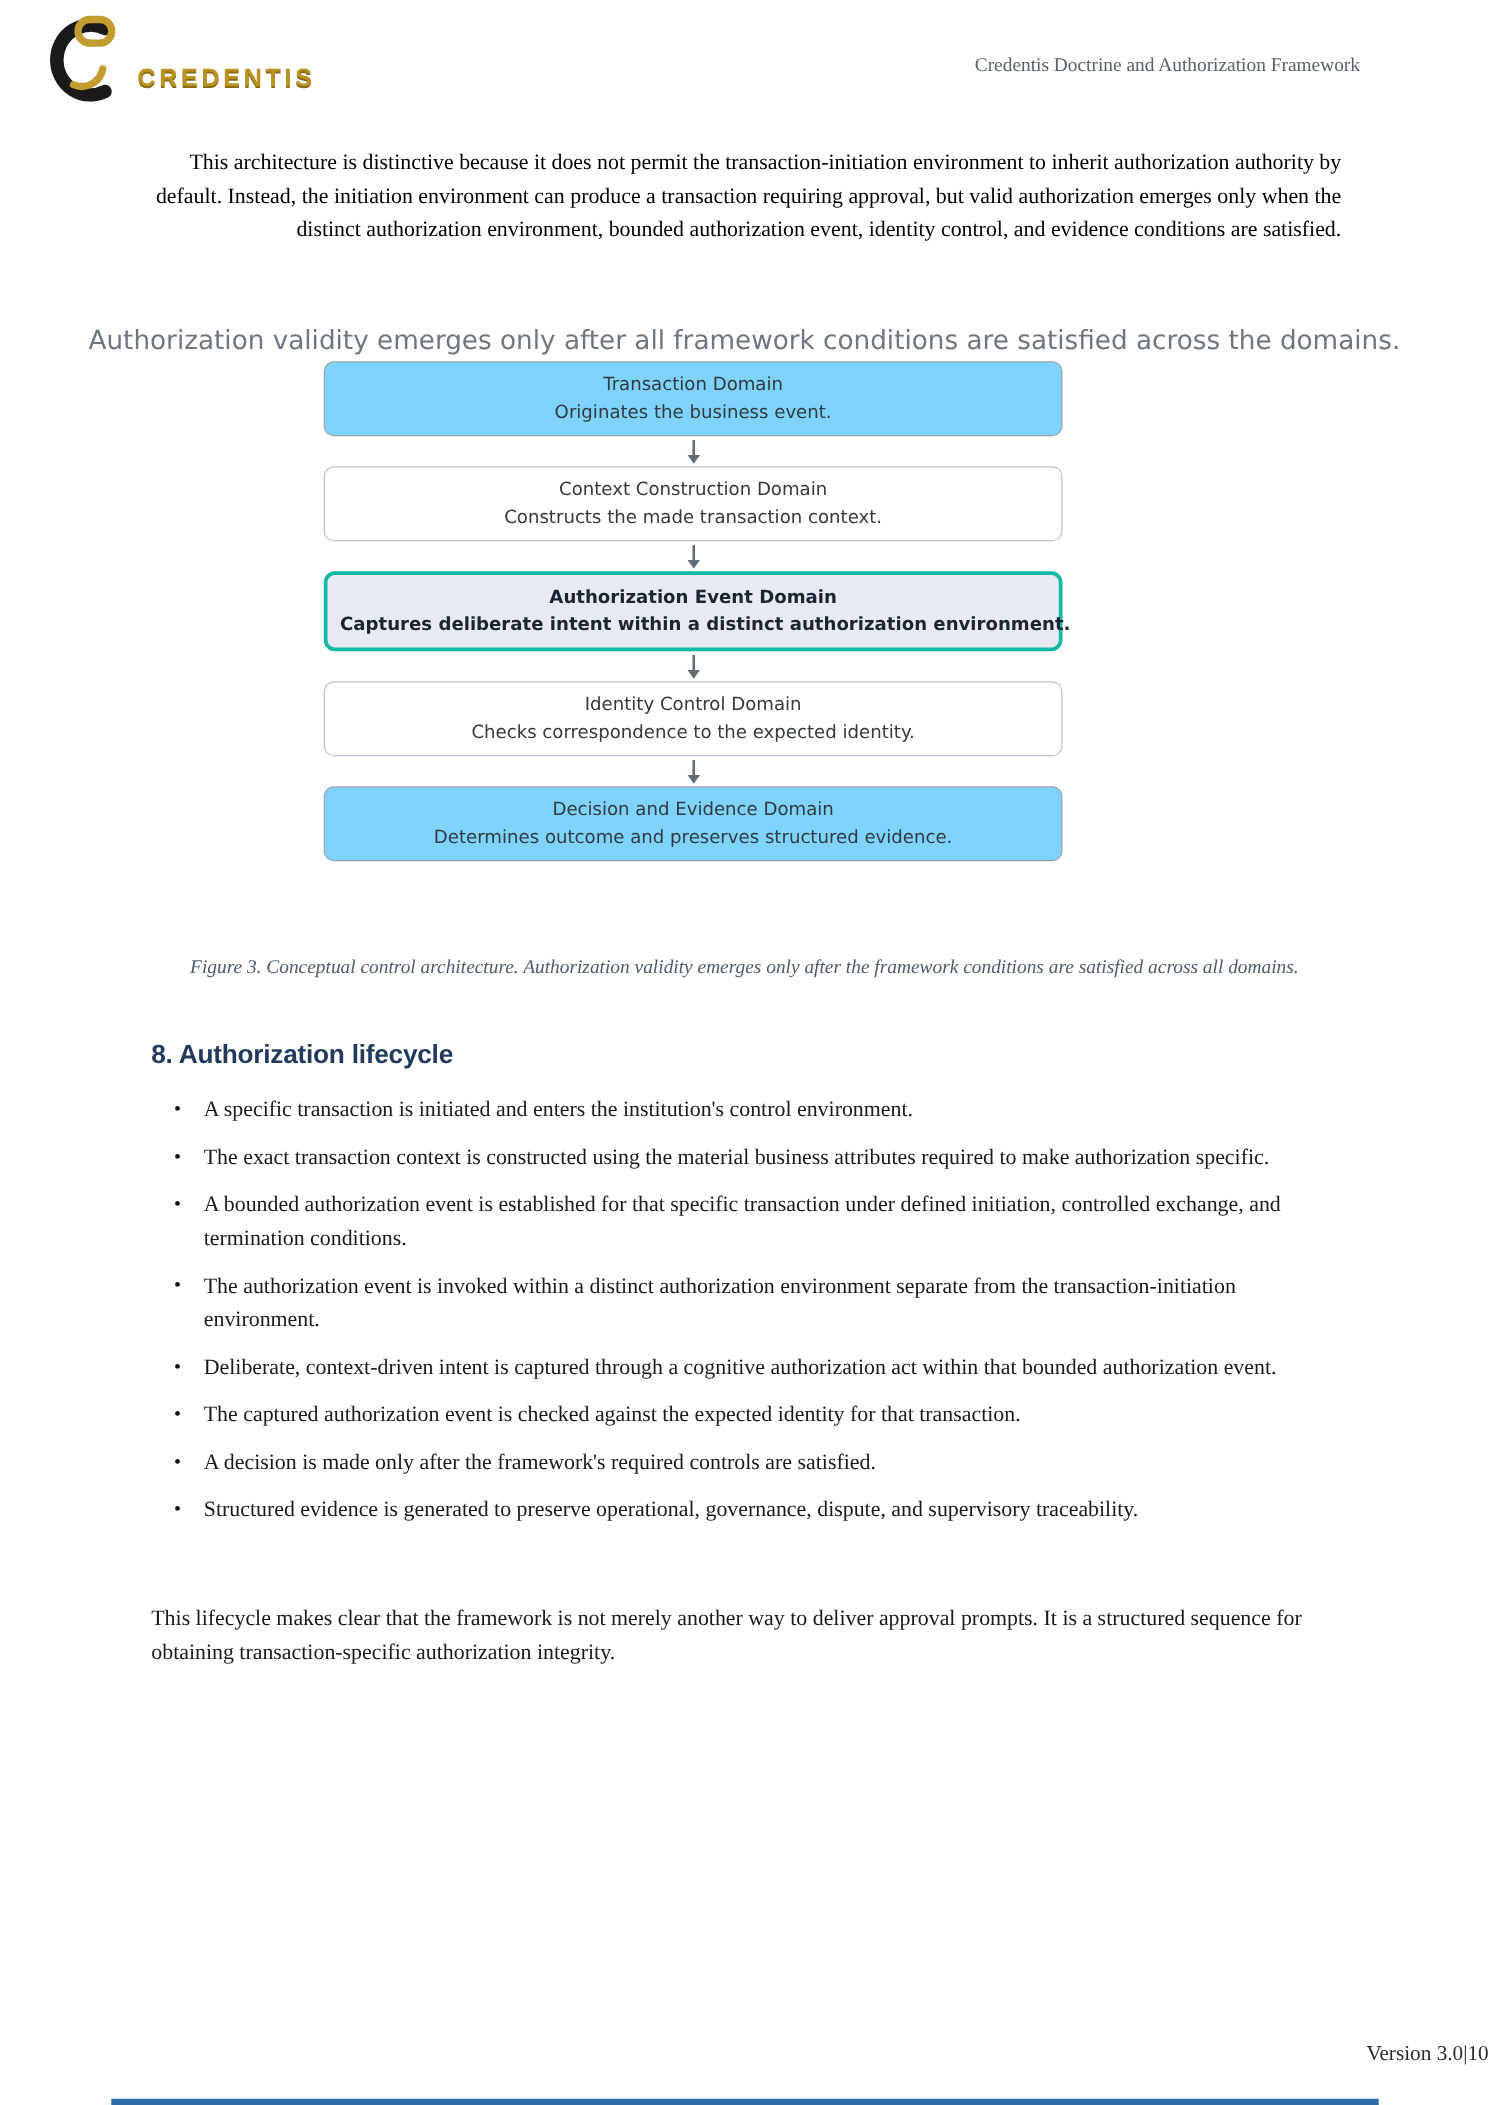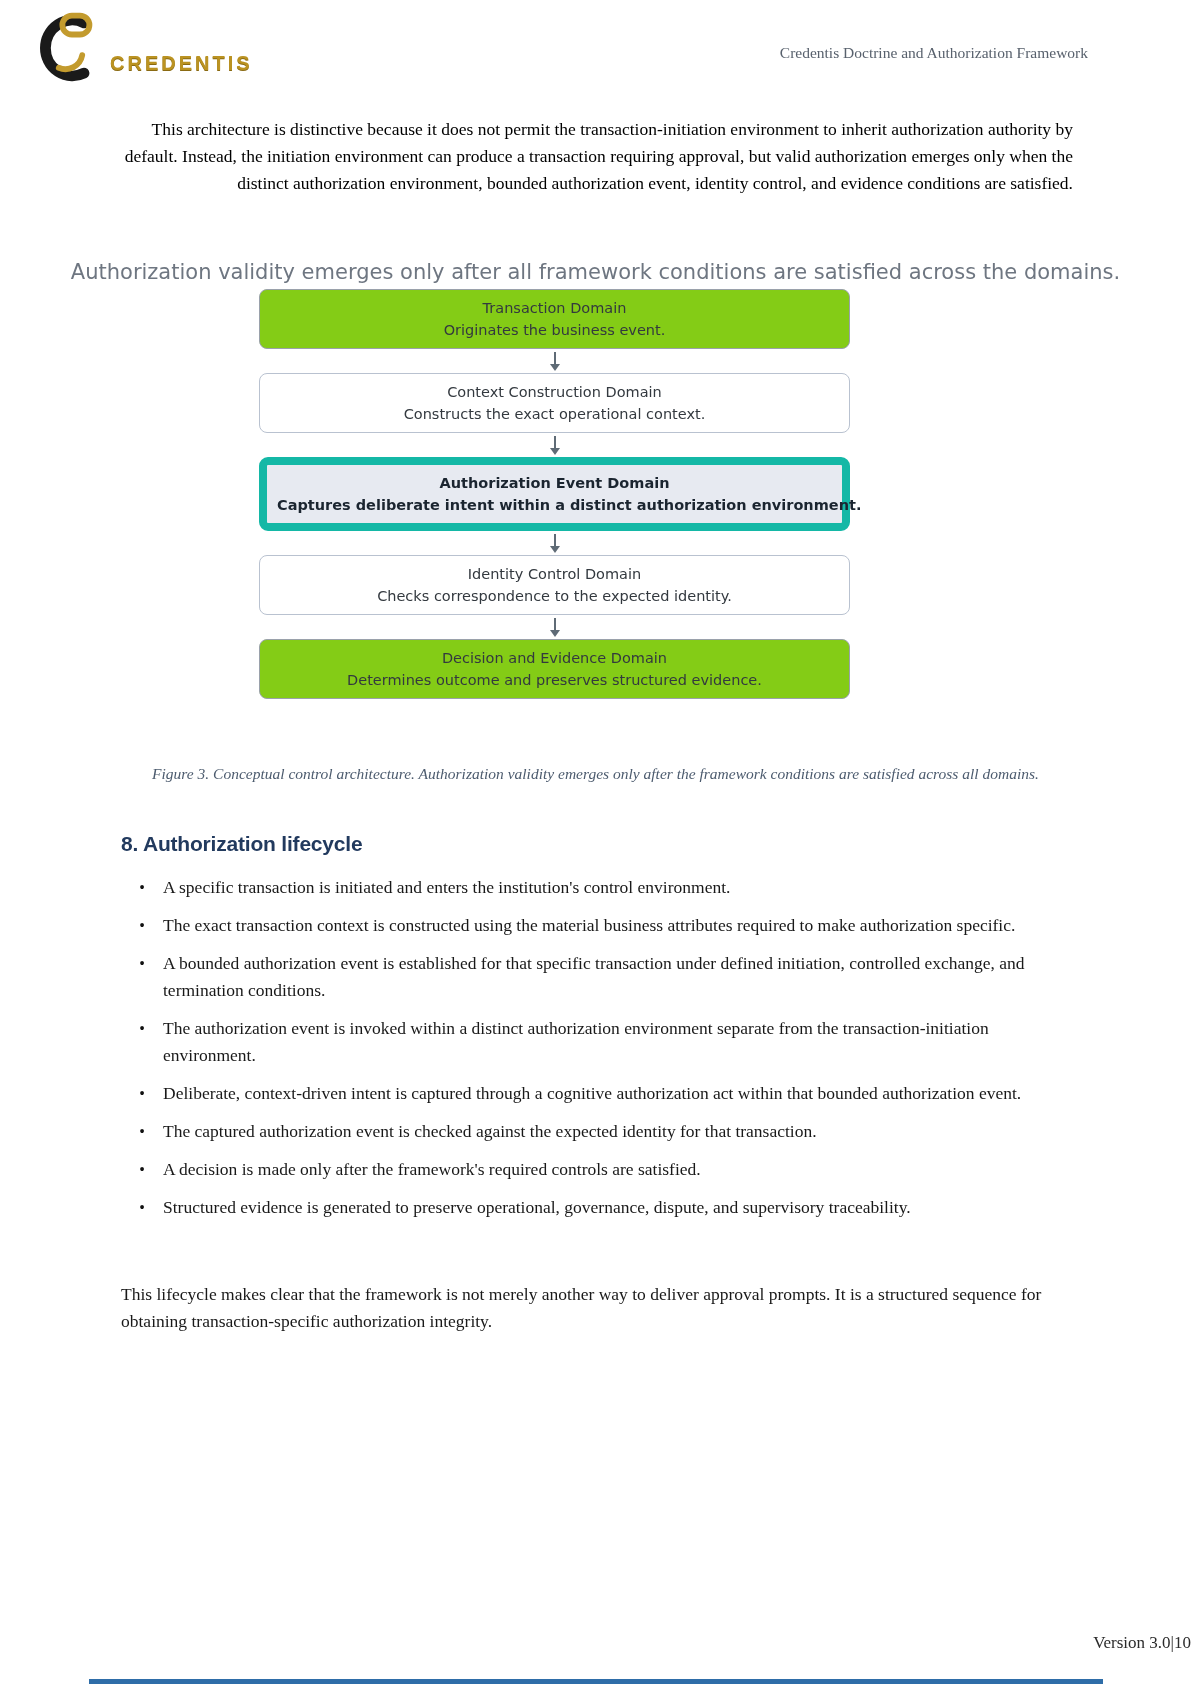--- a/index.html
+++ b/index.html
@@ -48,24 +48,24 @@
     display:flex; flex-direction:column; align-items:center;
   }
   .node {
     width:100%;
     border-radius:8px;
     padding:7px 10px;
     text-align:center;
     font-family:"DejaVu Sans", "Liberation Sans", sans-serif;
     font-size:14.5px; line-height:22px; color:#33393f;
   }
-  .node--shaded { background:#84cc16; border:1px solid #9aa1ab; }
+  .node--shaded { background:#7dd3fc; border:1px solid #9aa1ab; }
   .node--plain  { background:#ffffff; border:1px solid #b9c2d0; }
   .node--highlight {
-    background:#e7eaf1; border:8px solid #14b8a6; border-radius:9px;
+    background:#e7eaf1; border:3px solid #14b8a6; border-radius:9px;
     color:#1b2530; font-weight:bold;
   }
   .node-title { white-space:nowrap; }
   .node-sub   { white-space:nowrap; }
   .arrow { display:flex; flex-direction:column; align-items:center; margin:3px 0 2px 0; }
   .arrow .shaft { width:2px; height:12px; background:#5f6b76; }
   .arrow .head  { width:0; height:0; border-left:5px solid transparent; border-right:5px solid transparent; border-top:7px solid #5f6b76; }
 
   
   .figure-caption {
@@ -128,21 +128,21 @@
       <div class="node-title">Transaction Domain</div>
       <div class="node-sub">Originates the business event.</div>
     </div>
     <div class="arrow">
         <div class="shaft"></div>
         <div class="head"></div>
       </div>
 
     <div class="node node--plain">
       <div class="node-title">Context Construction Domain</div>
-      <div class="node-sub">Constructs the exact operational context.</div>
+      <div class="node-sub">Constructs the made transaction context.</div>
     </div>
     <div class="arrow">
         <div class="shaft"></div>
         <div class="head"></div>
       </div>
 
     <div class="node node--highlight">
       <div class="node-title">Authorization Event Domain</div>
       <div class="node-sub">Captures deliberate intent within a distinct authorization environment.</div>
     </div>

